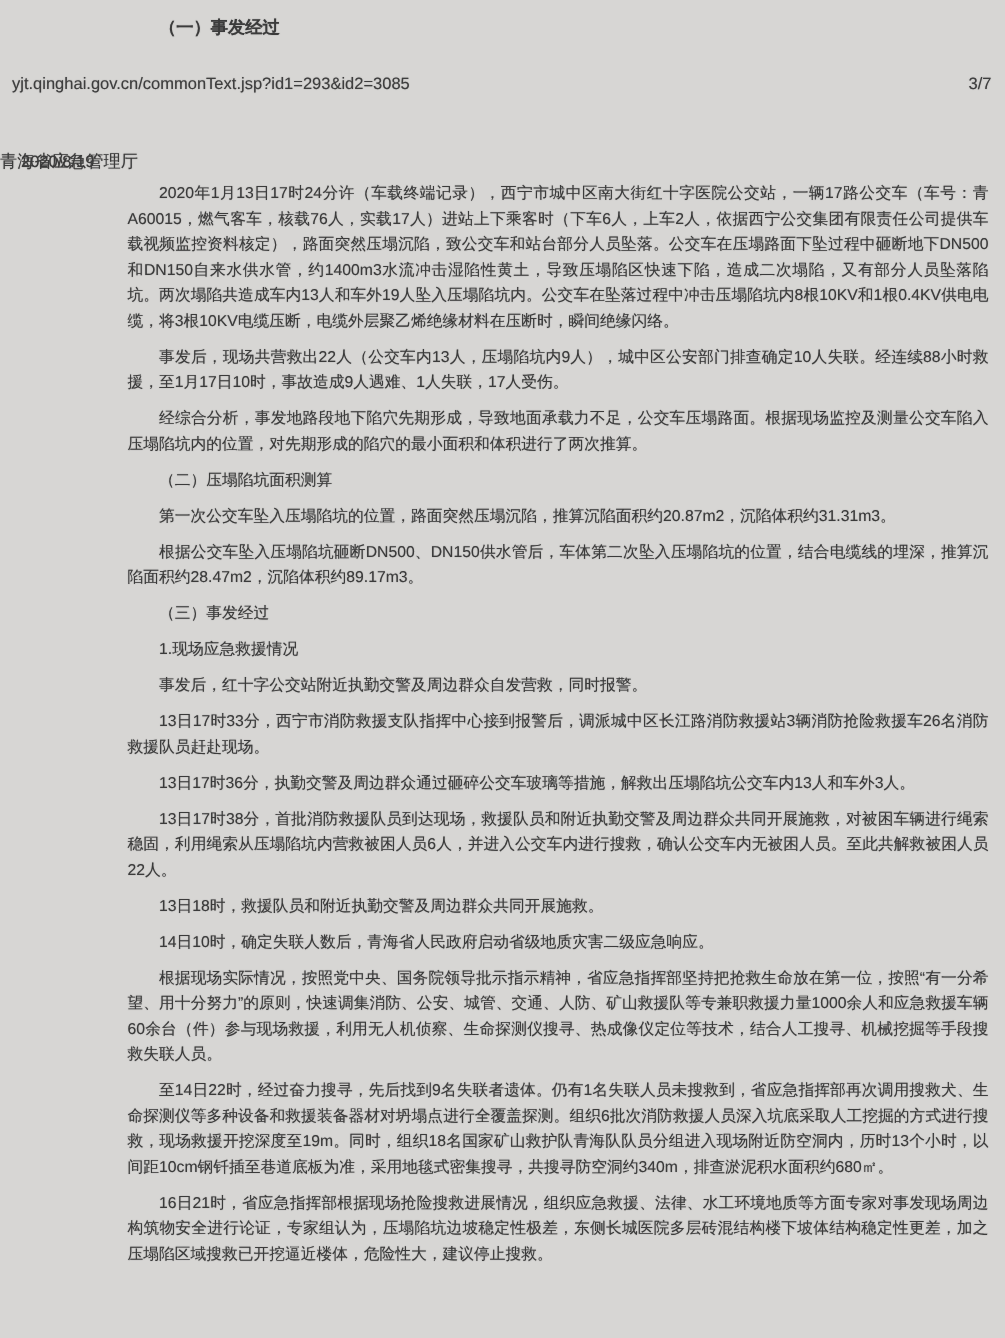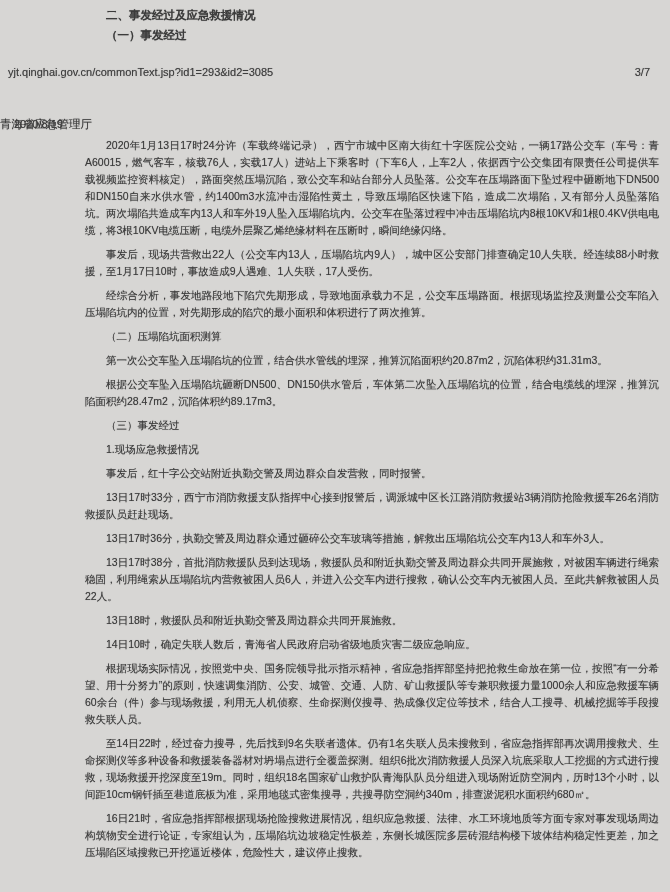--- a/index.html
+++ b/index.html
@@ -25,21 +25,21 @@
   }
   .h2 {
     margin-top: 4px;
     font-size: 11.5px;
     font-weight: bold;
     line-height: 16px;
   }
   
   .url-row {
     margin-top: 21px;
-    padding: 0 20px 0 8px;
+    padding: 0 9px 0 8px;
     display: flex;
     justify-content: space-between;
     font-size: 11px;
     line-height: 17px;
     color: #3e3e3e;
   }
   
   .header-row {
     position: relative;
     margin-top: 35px;
@@ -67,40 +67,39 @@
     margin: 0 0 7px 0;
     text-indent: 2em;
   }
 </style>
 </head>
 <body>
 
 <div class="page">
 
   <div class="prev-page-tail">
-    <div class="h1">二、事发经过及应急救援情况</div>
     <div class="h2">（一）事发经过</div>
   </div>
 
   <div class="url-row">
     <span>yjt.qinghai.gov.cn/commonText.jsp?id1=293&amp;id2=3085</span>
     <span>3/7</span>
   </div>
 
   <div class="header-row">
     <span>2020/8/19</span>
     <span class="doc-title">青海省应急管理厅</span>
   </div>
 
   <div class="content">
       <p>2020年1月13日17时24分许（车载终端记录），西宁市城中区南大街红十字医院公交站，一辆17路公交车（车号：青A60015，燃气客车，核载76人，实载17人）进站上下乘客时（下车6人，上车2人，依据西宁公交集团有限责任公司提供车载视频监控资料核定），路面突然压塌沉陷，致公交车和站台部分人员坠落。公交车在压塌路面下坠过程中砸断地下DN500和DN150自来水供水管，约1400m3水流冲击湿陷性黄土，导致压塌陷区快速下陷，造成二次塌陷，又有部分人员坠落陷坑。两次塌陷共造成车内13人和车外19人坠入压塌陷坑内。公交车在坠落过程中冲击压塌陷坑内8根10KV和1根0.4KV供电电缆，将3根10KV电缆压断，电缆外层聚乙烯绝缘材料在压断时，瞬间绝缘闪络。</p>
       <p>事发后，现场共营救出22人（公交车内13人，压塌陷坑内9人），城中区公安部门排查确定10人失联。经连续88小时救援，至1月17日10时，事故造成9人遇难、1人失联，17人受伤。</p>
       <p>经综合分析，事发地路段地下陷穴先期形成，导致地面承载力不足，公交车压塌路面。根据现场监控及测量公交车陷入压塌陷坑内的位置，对先期形成的陷穴的最小面积和体积进行了两次推算。</p>
       <p>（二）压塌陷坑面积测算</p>
-      <p>第一次公交车坠入压塌陷坑的位置，结合供水管线的埋深，推算沉陷面积约20.87m2，沉陷体积约31.31m3。</p>
+      <p>第一次公交车坠入压塌陷坑的位置，路面突然压塌沉陷，推算沉陷面积约20.87m2，沉陷体积约31.31m3。</p>
       <p>根据公交车坠入压塌陷坑砸断DN500、DN150供水管后，车体第二次坠入压塌陷坑的位置，结合电缆线的埋深，推算沉陷面积约28.47m2，沉陷体积约89.17m3。</p>
       <p>（三）事发经过</p>
       <p>1.现场应急救援情况</p>
       <p>事发后，红十字公交站附近执勤交警及周边群众自发营救，同时报警。</p>
       <p>13日17时33分，西宁市消防救援支队指挥中心接到报警后，调派城中区长江路消防救援站3辆消防抢险救援车26名消防救援队员赶赴现场。</p>
       <p>13日17时36分，执勤交警及周边群众通过砸碎公交车玻璃等措施，解救出压塌陷坑公交车内13人和车外3人。</p>
       <p>13日17时38分，首批消防救援队员到达现场，救援队员和附近执勤交警及周边群众共同开展施救，对被困车辆进行绳索稳固，利用绳索从压塌陷坑内营救被困人员6人，并进入公交车内进行搜救，确认公交车内无被困人员。至此共解救被困人员22人。</p>
       <p>13日18时，救援队员和附近执勤交警及周边群众共同开展施救。</p>
       <p>14日10时，确定失联人数后，青海省人民政府启动省级地质灾害二级应急响应。</p>
       <p>根据现场实际情况，按照党中央、国务院领导批示指示精神，省应急指挥部坚持把抢救生命放在第一位，按照“有一分希望、用十分努力”的原则，快速调集消防、公安、城管、交通、人防、矿山救援队等专兼职救援力量1000余人和应急救援车辆60余台（件）参与现场救援，利用无人机侦察、生命探测仪搜寻、热成像仪定位等技术，结合人工搜寻、机械挖掘等手段搜救失联人员。</p>

